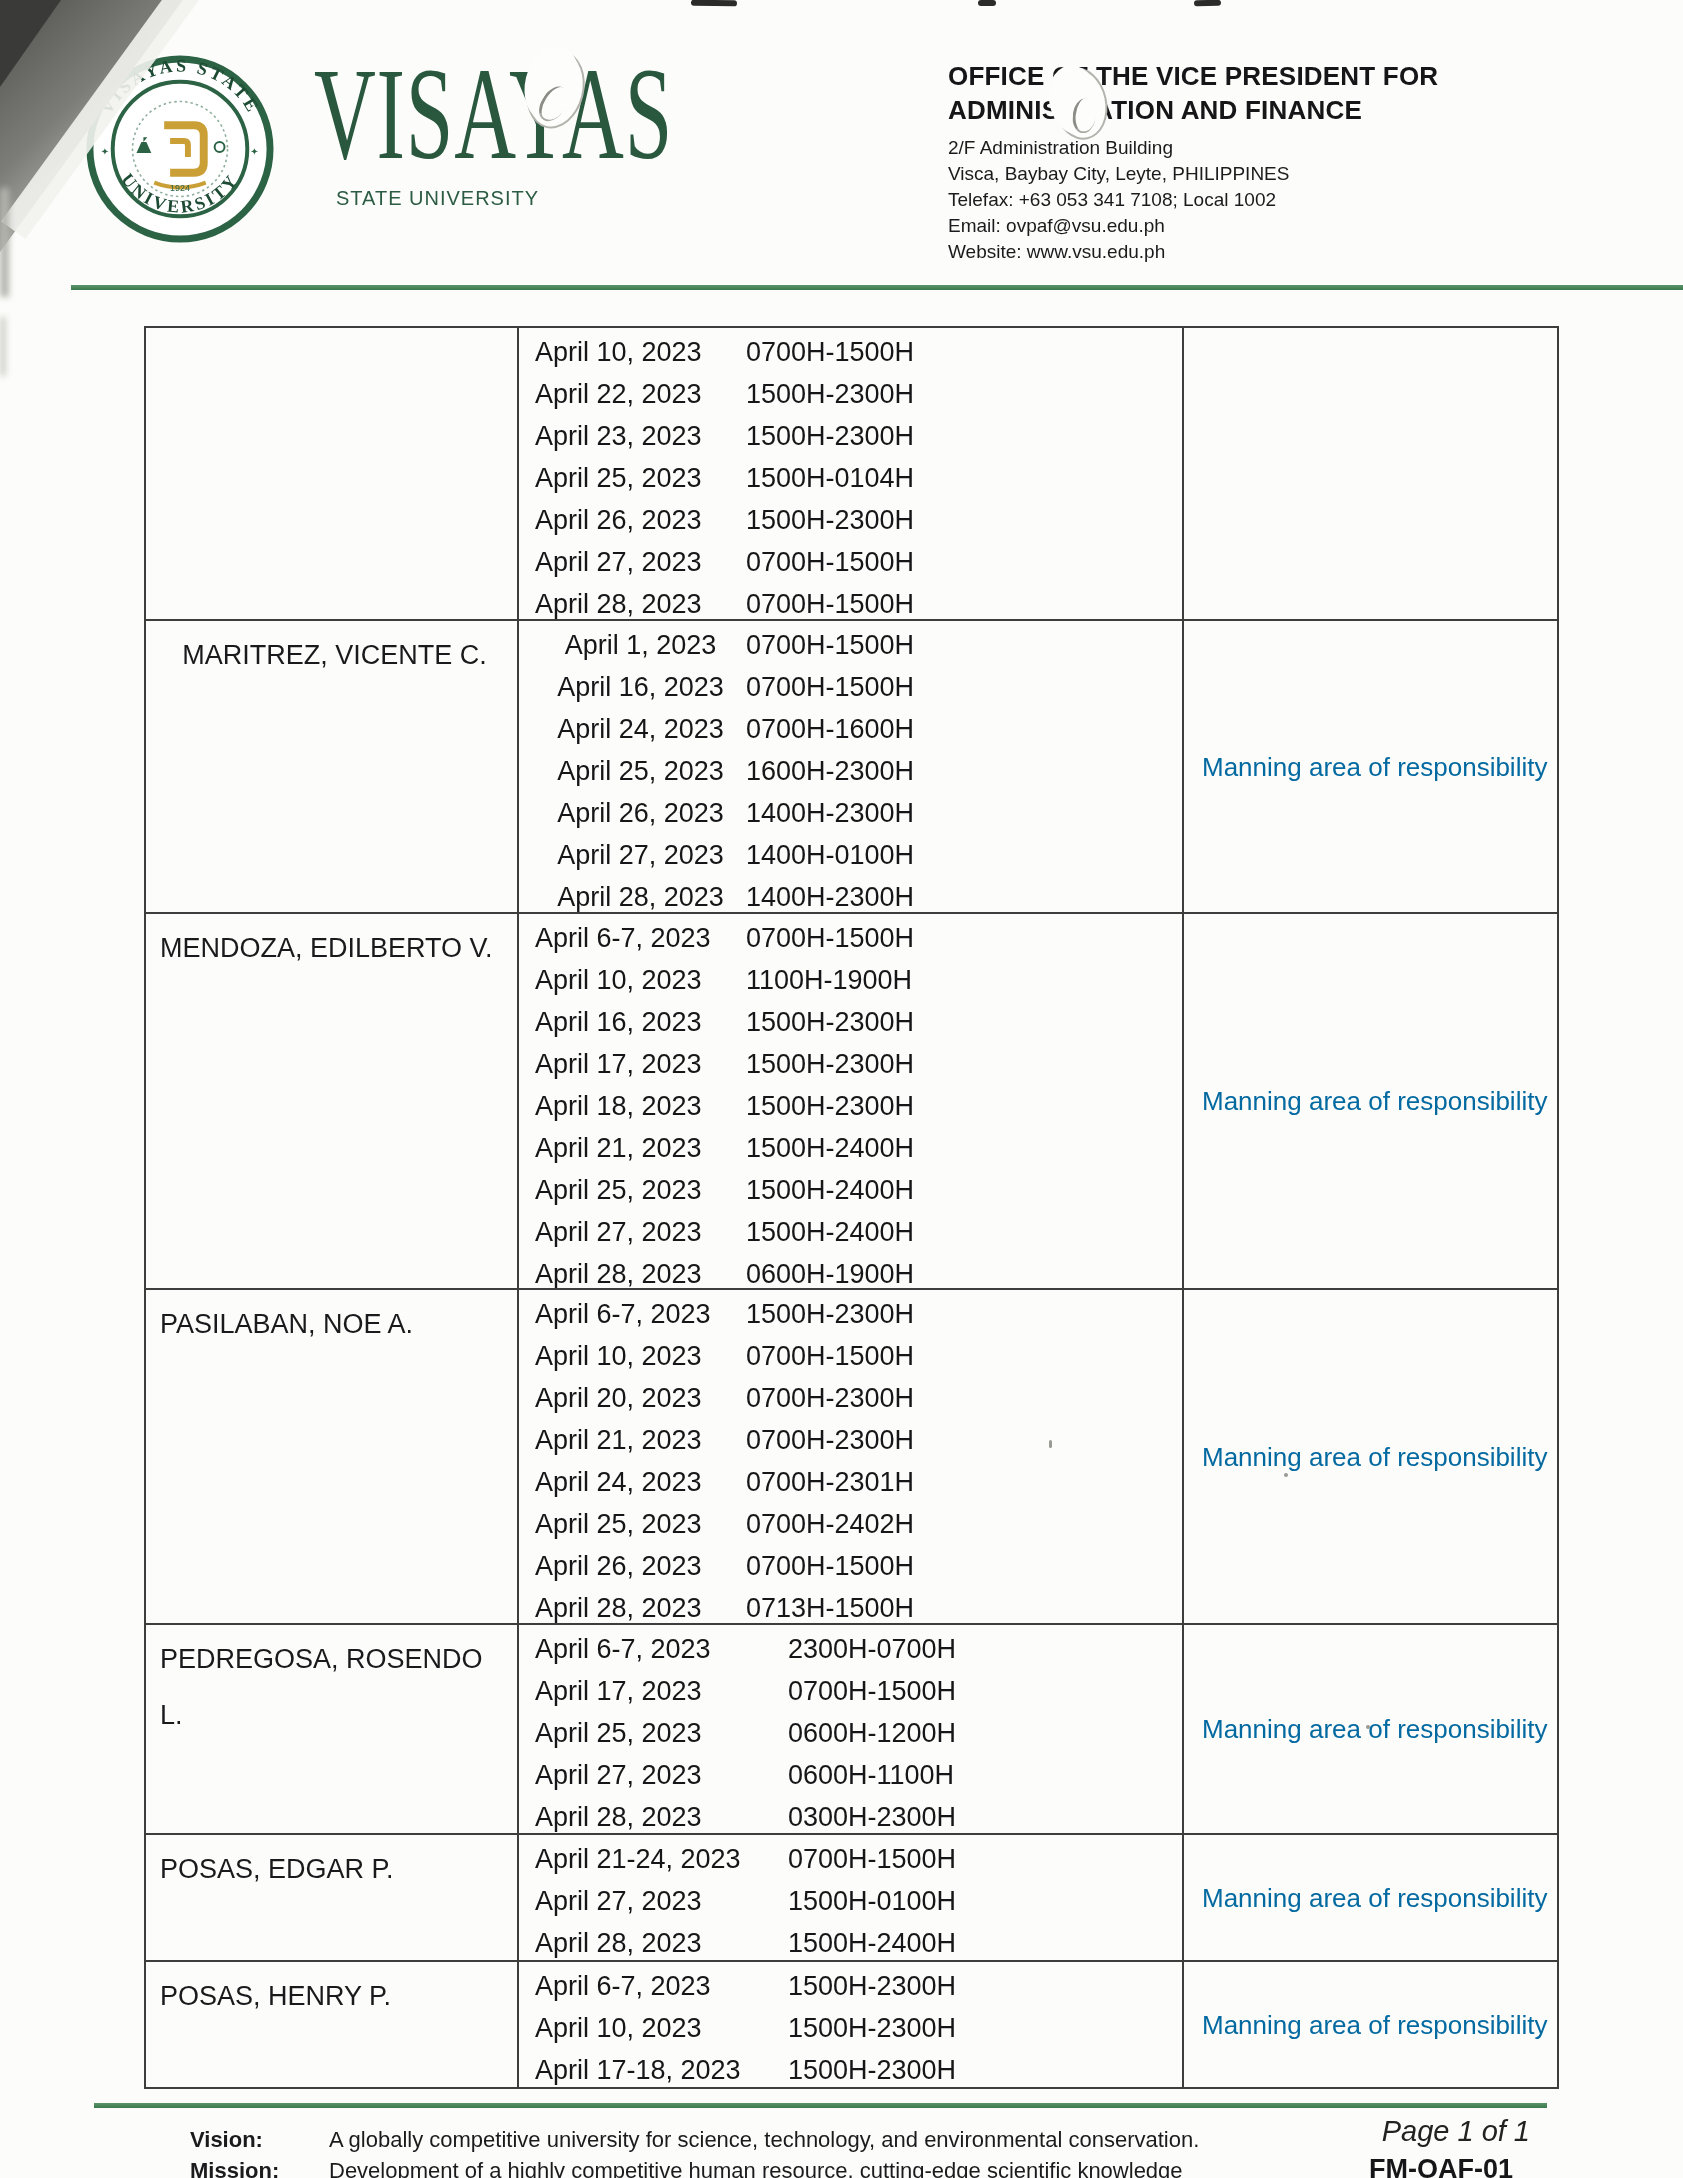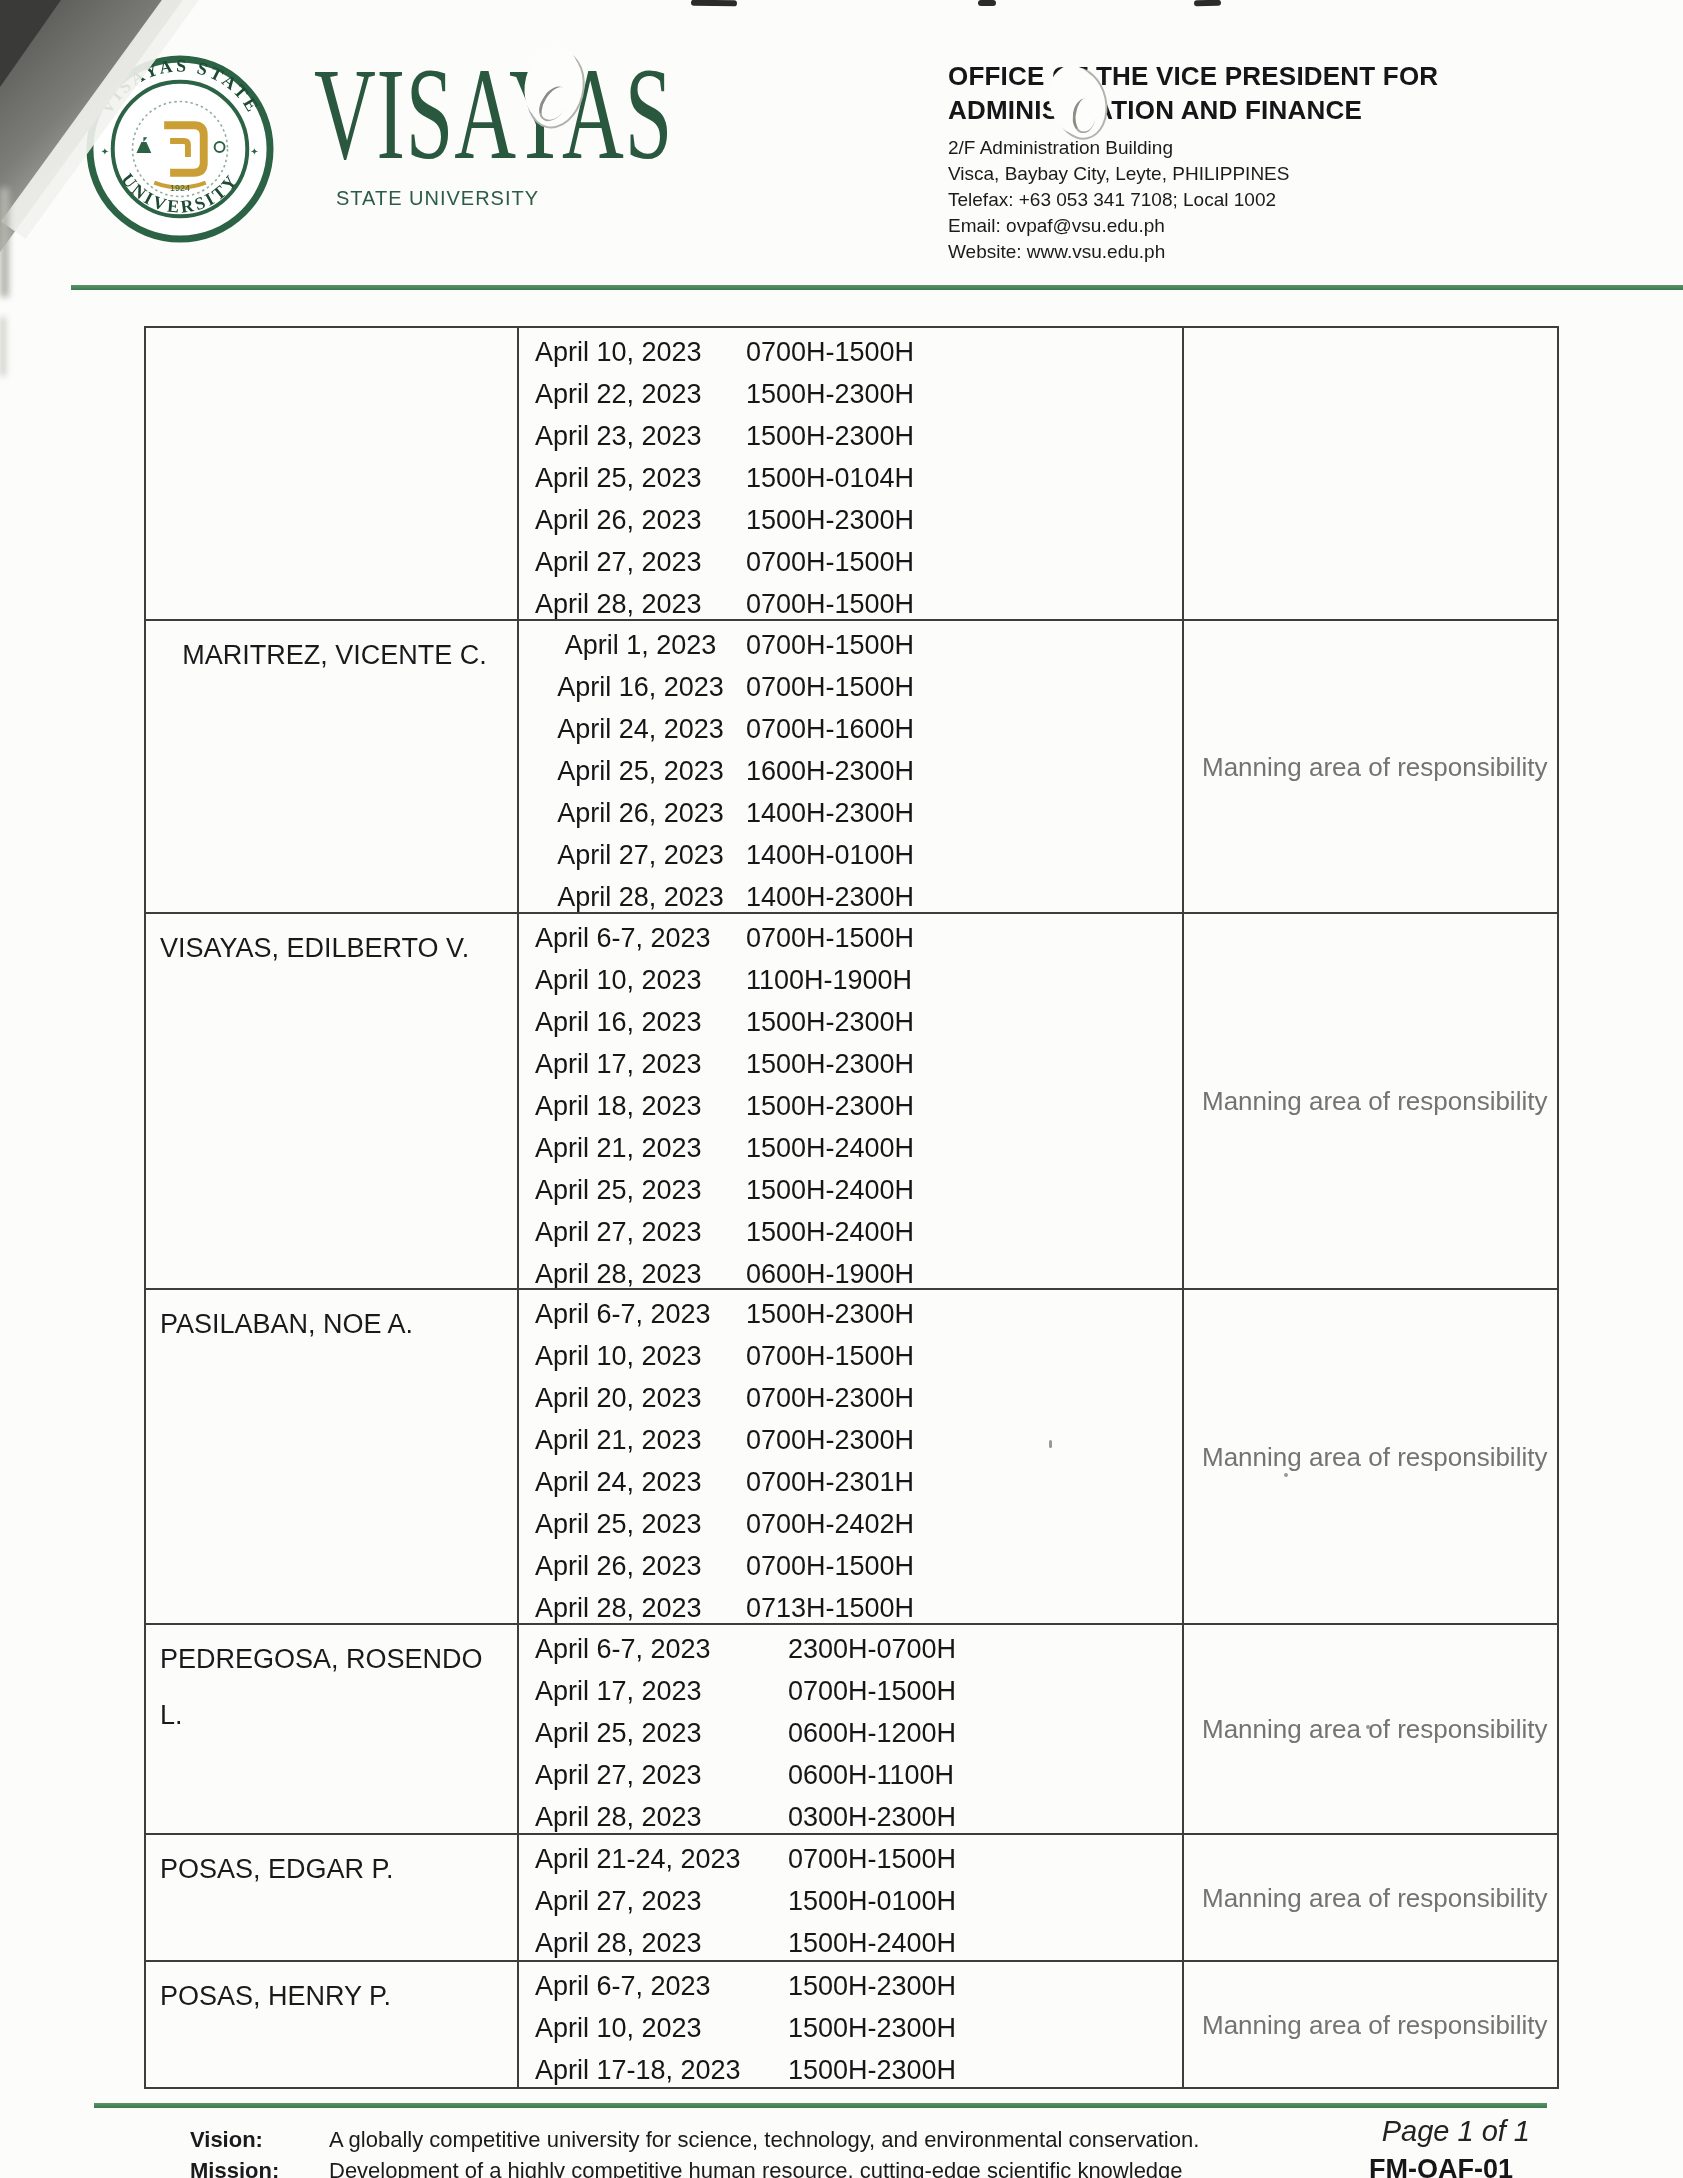--- a/index.html
+++ b/index.html
@@ -44,21 +44,21 @@
   .col-line{position:absolute;top:0;bottom:0;width:2px;background:#3d3d3d;z-index:5;}
   .t-row{position:relative;}
   .bd-top{border-top:2px solid #3d3d3d;}
   .c-name{position:absolute;left:0;top:0;bottom:0;width:371px;padding:6px 8px 0 14px;
     font-size:27px;line-height:56px;white-space:pre-line;color:#1a1a1c;box-sizing:border-box;}
   .c-sched{position:absolute;left:373px;top:0;width:662px;padding-top:3px;box-sizing:border-box;}
   .entry{height:42px;display:flex;align-items:center;padding-left:16px;font-size:27px;color:#161618;}
   .entry .date{width:211px;flex:none;}
   .shift .entry .time{margin-left:42px;text-align:center;}
   .c-remark{position:absolute;left:1038px;top:0;bottom:0;width:451px;box-sizing:border-box;
-    display:flex;align-items:center;padding:0 62px 0 18px;font-size:26px;line-height:34px;color:#737373;}
+    display:flex;align-items:center;padding:0 62px 0 18px;font-size:26px;line-height:34px;color:#0369a1;}
   
   .page-label{position:absolute;right:153px;top:2115px;font-size:29px;font-style:italic;color:#222;}
   .form-code{position:absolute;right:170px;top:2154px;font-size:27px;font-weight:700;color:#161618;}
   .foot-row{position:absolute;left:142px;font-size:22px;line-height:26px;color:#1b1b1d;white-space:nowrap;margin-left:48px;}
   .foot-label{display:inline-block;width:139px;font-weight:700;}
   .vision-row{top:2127px;}
   .mission-row{top:2158px;}
 </style>
 </head>
 <body>
@@ -172,21 +172,21 @@
               <span class="time">1400H-0100H</span>
             </div>
             <div class="entry">
               <span class="date">April 28, 2023</span>
               <span class="time">1400H-2300H</span>
             </div>
           </div>
           <div class="c-remark">Manning area of responsibility</div>
         </div>
         <div class="t-row bd-top" style="height: 374px;">
-          <div class="c-name">VISAYAS, EDILBERTO V.</div>
+          <div class="c-name">MENDOZA, EDILBERTO V.</div>
           <div class="c-sched">
             <div class="entry">
               <span class="date">April 6-7, 2023</span>
               <span class="time">0700H-1500H</span>
             </div>
             <div class="entry">
               <span class="date">April 10, 2023</span>
               <span class="time">1100H-1900H</span>
             </div>
             <div class="entry">

